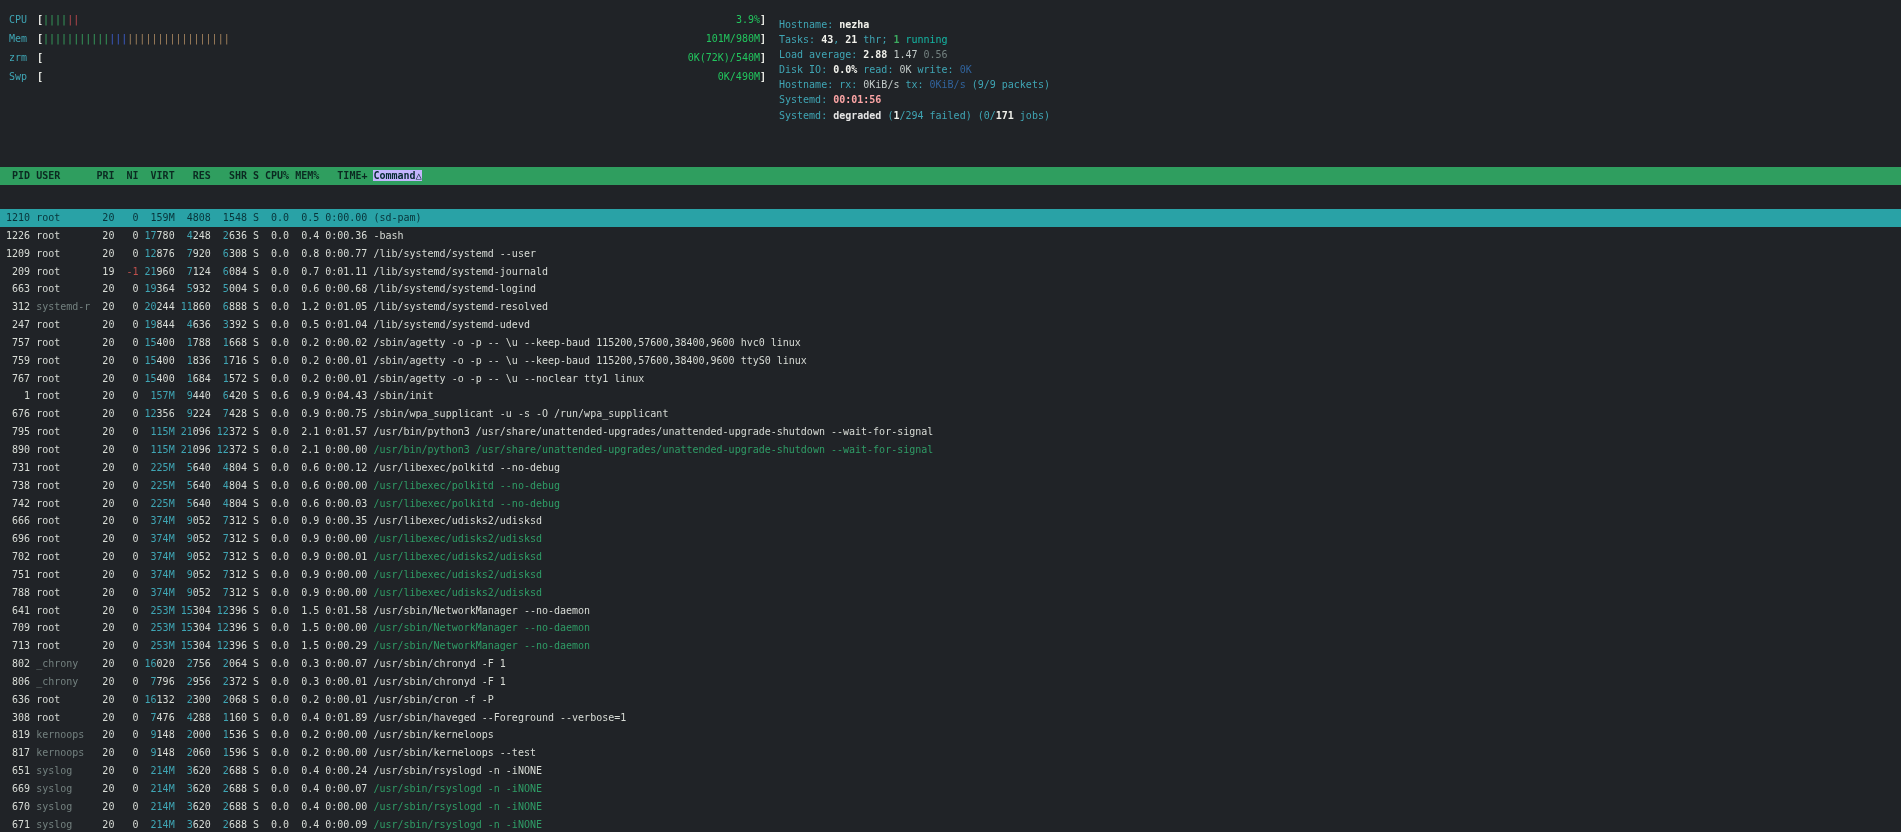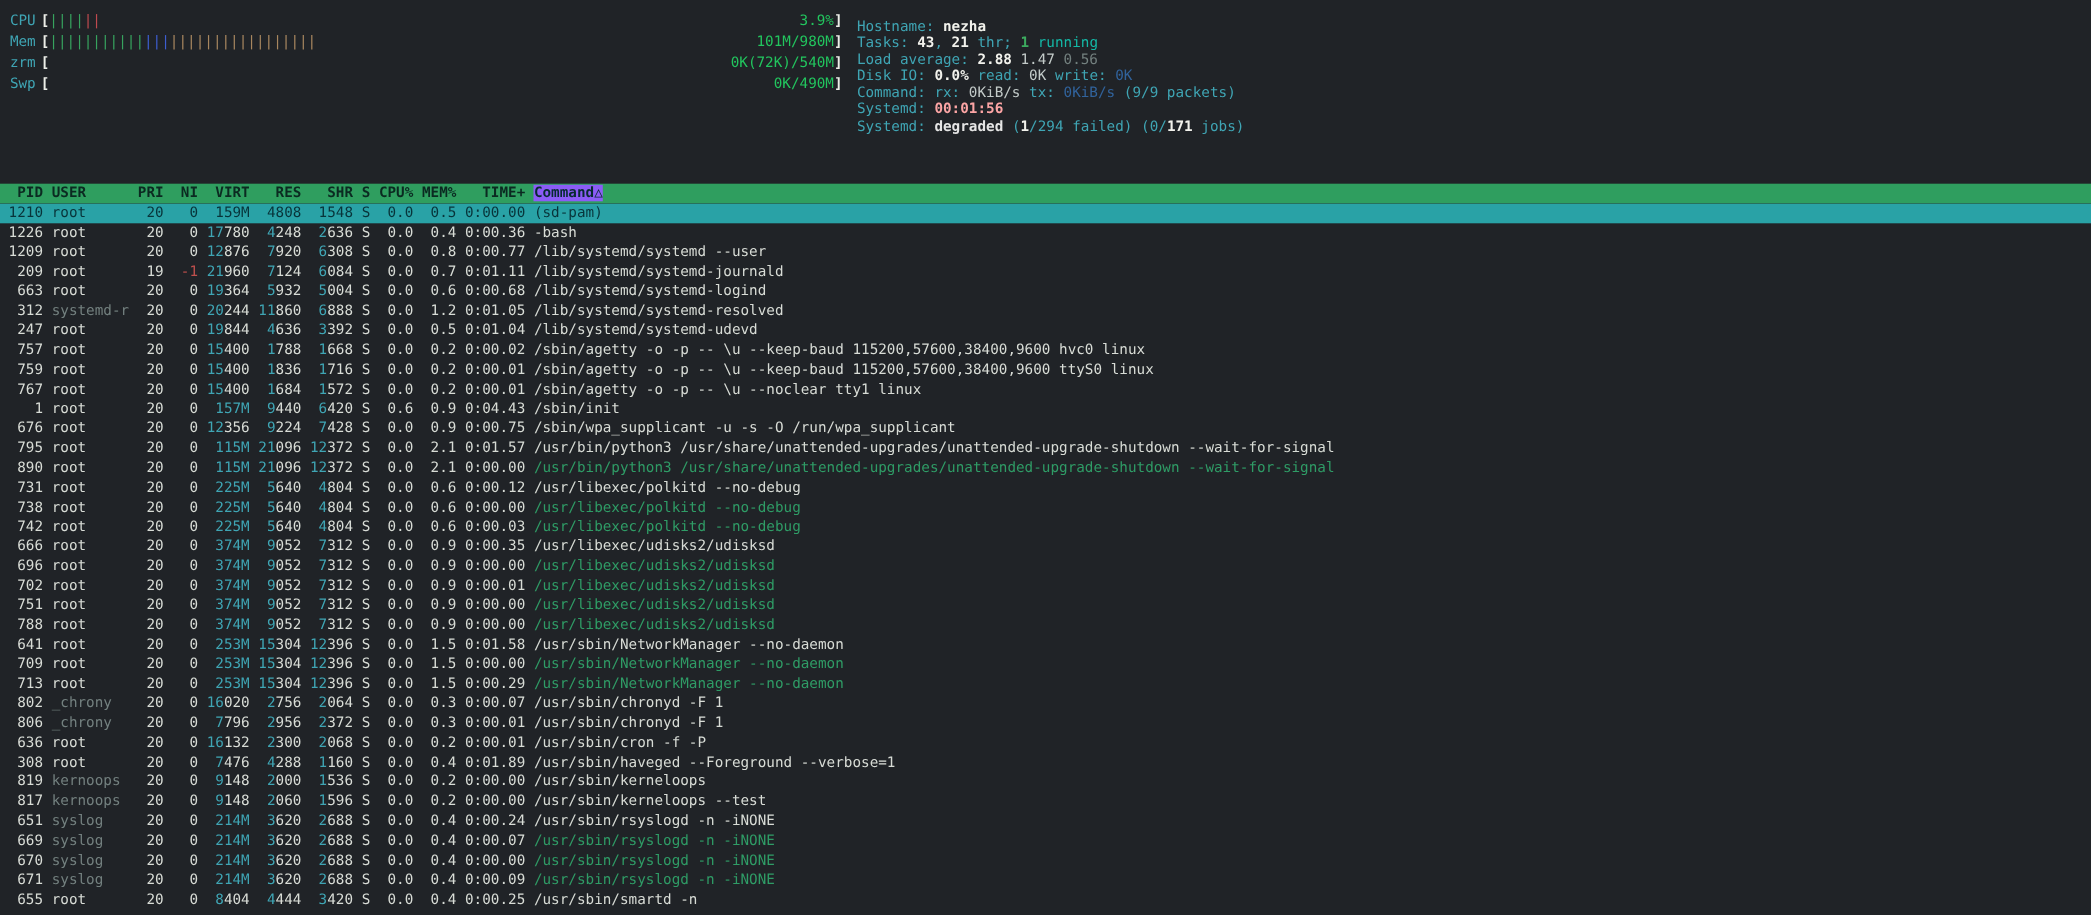--- a/index.html
+++ b/index.html
@@ -1,20 +1,20 @@
 <!DOCTYPE html>
 <html><head>
 <meta charset="utf-8">
 <style>
   html,body{margin:0;padding:0;background:#15171a;}
   .terminal{
     position:relative;width:1901px;height:832px;overflow:hidden;
     background:#202327;
     font-family:"DejaVu Sans Mono","Liberation Mono",monospace;
-    font-size:13px;color:#d8dcd6;
+    font-size:10px;color:#d8dcd6;
   }
   
   .meters{position:absolute;left:9px;top:10px;width:757px;}
   .meter-line{display:flex;height:19px;line-height:19px;align-items:stretch;}
   .m-label{color:#3fa5b4;width:28px;flex:none;}
   .m-bracket{color:#eceee8;font-weight:bold;flex:none;}
   .m-bar{flex:1;position:relative;overflow:hidden;white-space:pre;}
   .m-value{position:absolute;right:0;top:0;color:#22c55e;}
   .bar-green{color:#37a35e}.bar-red{color:#bf4a4f}.bar-blue{color:#3d5ed0}.bar-tan{color:#a8875f}
   
@@ -28,29 +28,29 @@
   .t-green{color:#14b8a6}
   .t-green_bold{color:#3cab5f;font-weight:bold}
   .t-red_bold{color:#e5e5e5;font-weight:bold}
   .t-cyan_bold{color:#fca5a5;font-weight:bold}
   
   .hdr{
     position:absolute;left:0;top:167px;width:100%;height:18px;line-height:18px;
     background:#2f9e5f;color:#0b2a21;white-space:pre;font-weight:bold;
   }
   .hdr span{color:#0b2a21;}
-  .hdr .sortcol{background:#8b5cf6;color:#072b31;}
+  .hdr .sortcol{background:#c4b5fd;color:#072b31;}
   .rows{position:absolute;left:0;top:185px;width:100%;height:647px;overflow:hidden;}
   .prow{height:17.85px;line-height:17.85px;white-space:pre;}
   .c-def{color:#d8dcd6}
   .c-dim{color:#73807f}
   .c-mnum{color:#3fa5b4}
   .c-red{color:#c0504d}
   .c-thread{color:#2f9c66}
-  .prow.selected{background:#29a2a6;}
+  .prow.selected{background:#29a2a6;margin-top:24px;}
   .prow.selected span{color:#08343a;}
 </style>
 </head>
 <body>
 
 <div class="terminal">
   <div class="meters">
       <div class="meter-line">
         <span class="m-label">CPU</span>
         <span class="m-bracket">[</span>
@@ -74,21 +74,21 @@
         <span class="m-bracket">[</span>
         <div class="m-bar"><span class="m-value">0K/490M</span></div>
         <span class="m-bracket">]</span>
       </div>
     </div>
   <div class="info">
       <div class="info-line"><span class="t-label">Hostname: </span><span class="t-bold">nezha</span></div>
       <div class="info-line"><span class="t-label">Tasks: </span><span class="t-bold">43</span><span class="t-label">, </span><span class="t-bold">21</span><span class="t-label"> thr; </span><span class="t-green_bold">1</span><span class="t-green"> running</span></div>
       <div class="info-line"><span class="t-label">Load average: </span><span class="t-bold">2.88 </span><span class="t-light">1.47 </span><span class="t-dim">0.56</span></div>
       <div class="info-line"><span class="t-label">Disk IO: </span><span class="t-bold">0.0%</span><span class="t-label"> read: </span><span class="t-light">0K</span><span class="t-label"> write: </span><span class="t-blue">0K</span></div>
-      <div class="info-line"><span class="t-label">Command: rx: </span><span class="t-light">0KiB/s</span><span class="t-label"> tx: </span><span class="t-blue">0KiB/s</span><span class="t-label"> (9/9 packets)</span></div>
+      <div class="info-line"><span class="t-label">Hostname: rx: </span><span class="t-light">0KiB/s</span><span class="t-label"> tx: </span><span class="t-blue">0KiB/s</span><span class="t-label"> (9/9 packets)</span></div>
       <div class="info-line"><span class="t-label">Systemd: </span><span class="t-cyan_bold">00:01:56</span></div>
       <div class="info-line"><span class="t-label">Systemd: </span><span class="t-red_bold">degraded</span><span class="t-label"> (</span><span class="t-bold">1</span><span class="t-label">/294 failed) (0/</span><span class="t-bold">171</span><span class="t-label"> jobs)</span></div>
     </div>
   <div class="hdr"><span> </span><span> PID</span><span> </span><span>USER     </span><span> </span><span>PRI</span><span> </span><span> NI</span><span> </span><span> VIRT</span><span> </span><span>  RES</span><span> </span><span>  SHR</span><span> </span><span>S</span><span> </span><span>CPU%</span><span> </span><span>MEM%</span><span> </span><span>  TIME+</span><span> </span><span class="sortcol">Command△</span></div>
   <div class="rows">
       <div class="prow selected"><span class="c-def"> 1210</span><span class="c-def"> root     </span><span class="c-def">  20</span><span class="c-def">   0</span><span class="c-def"> </span><span class="c-mnum"> 159M</span><span class="c-def"> </span><span class="c-mnum"> 4</span><span class="c-def">808</span><span class="c-def"> </span><span class="c-mnum"> 1</span><span class="c-def">548</span><span class="c-def"> S</span><span class="c-def">  0.0</span><span class="c-def">  0.5</span><span class="c-def"> 0:00.00</span><span class="c-def"> (sd-pam)</span></div>
       <div class="prow"><span class="c-def"> 1226</span><span class="c-def"> root     </span><span class="c-def">  20</span><span class="c-def">   0</span><span class="c-def"> </span><span class="c-mnum">17</span><span class="c-def">780</span><span class="c-def"> </span><span class="c-mnum"> 4</span><span class="c-def">248</span><span class="c-def"> </span><span class="c-mnum"> 2</span><span class="c-def">636</span><span class="c-def"> S</span><span class="c-def">  0.0</span><span class="c-def">  0.4</span><span class="c-def"> 0:00.36</span><span class="c-def"> -bash</span></div>
       <div class="prow"><span class="c-def"> 1209</span><span class="c-def"> root     </span><span class="c-def">  20</span><span class="c-def">   0</span><span class="c-def"> </span><span class="c-mnum">12</span><span class="c-def">876</span><span class="c-def"> </span><span class="c-mnum"> 7</span><span class="c-def">920</span><span class="c-def"> </span><span class="c-mnum"> 6</span><span class="c-def">308</span><span class="c-def"> S</span><span class="c-def">  0.0</span><span class="c-def">  0.8</span><span class="c-def"> 0:00.77</span><span class="c-def"> /lib/systemd/systemd --user</span></div>
       <div class="prow"><span class="c-def">  209</span><span class="c-def"> root     </span><span class="c-def">  19</span><span class="c-red">  -1</span><span class="c-def"> </span><span class="c-mnum">21</span><span class="c-def">960</span><span class="c-def"> </span><span class="c-mnum"> 7</span><span class="c-def">124</span><span class="c-def"> </span><span class="c-mnum"> 6</span><span class="c-def">084</span><span class="c-def"> S</span><span class="c-def">  0.0</span><span class="c-def">  0.7</span><span class="c-def"> 0:01.11</span><span class="c-def"> /lib/systemd/systemd-journald</span></div>
       <div class="prow"><span class="c-def">  663</span><span class="c-def"> root     </span><span class="c-def">  20</span><span class="c-def">   0</span><span class="c-def"> </span><span class="c-mnum">19</span><span class="c-def">364</span><span class="c-def"> </span><span class="c-mnum"> 5</span><span class="c-def">932</span><span class="c-def"> </span><span class="c-mnum"> 5</span><span class="c-def">004</span><span class="c-def"> S</span><span class="c-def">  0.0</span><span class="c-def">  0.6</span><span class="c-def"> 0:00.68</span><span class="c-def"> /lib/systemd/systemd-logind</span></div>

